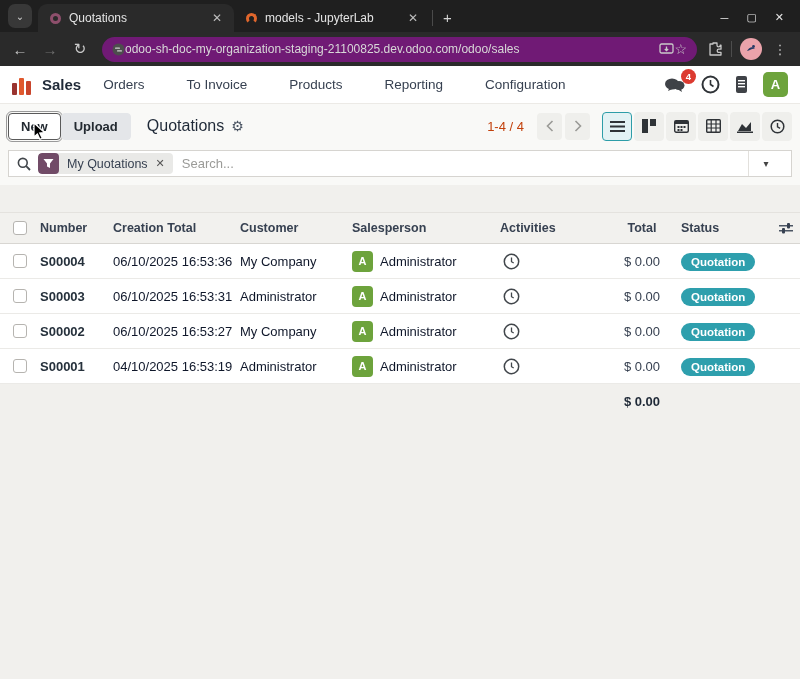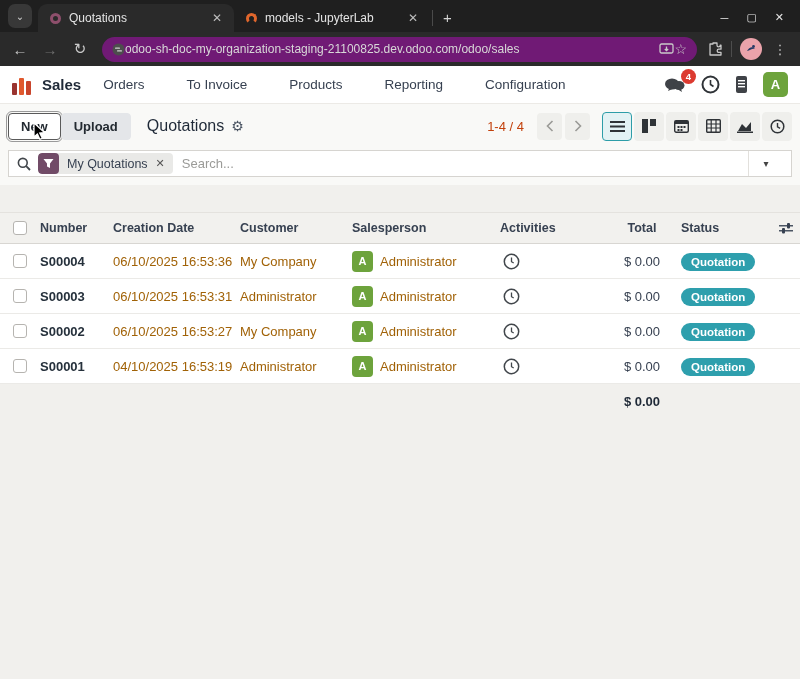--- a/index.html
+++ b/index.html
@@ -87,21 +87,21 @@
   
   .table-wrap { margin-top:27px; border-top:1px solid #e4e2de; }
   .t-grid { display:grid; grid-template-columns:40px 73px 127px 112px 148px 112px 60px 100px 28px; align-items:center; }
   .t-head { height:31px; background:#f2f1ee; border-bottom:1px solid #d8d6d2; }
   .t-head .cell { font-size:12.5px; font-weight:700; color:#374151; }
   .t-row { height:35px; background:#fff; border-bottom:1px solid #ebeae7; }
   .cell { overflow:hidden; white-space:nowrap; }
   .c-check { padding-left:13px; }
   .checkbox { width:14px; height:14px; border:1px solid #b6b4b0; border-radius:3px; background:#fff; display:block; }
   .c-number { font-size:13px; font-weight:700; color:#26313c; }
-  .c-date,.c-customer,.c-salesname { font-size:13px; color:#a16207; }
+  .c-date,.c-customer,.c-salesname { font-size:13px; color:#0f172a; }
   .c-sales { display:flex; align-items:center; gap:7px; }
   .avatar-sm { width:21px; height:21px; border-radius:4px; background:#6da33c; color:#fff; font-size:11px;
     font-weight:700; display:flex; align-items:center; justify-content:center; flex:0 0 auto; }
   .c-activity { padding-left:3px; }
   .c-total { font-size:13px; color:#374151; text-align:center; }
   .c-status { padding-left:9px; }
   .badge-pill { display:inline-block; background:#2e9fad; color:#fff; font-size:11.5px; font-weight:700;
     padding:3px 10px; border-radius:11px; }
   .c-adjust { display:flex; justify-content:center; }
   .t-foot { height:34px; }
@@ -302,21 +302,21 @@
       <span class="sb-caret">▾</span>
     </div>
   </div>
 
   <div class="table-wrap">
     <div class="t-grid t-head">
       <div class="cell c-check">
           <span class="checkbox"></span>
         </div>
       <div class="cell">Number</div>
-      <div class="cell">Creation Date</div>
+      <div class="cell">Creation Total</div>
       <div class="cell">Customer</div>
       <div class="cell">Salesperson</div>
       <div class="cell">Activities</div>
       <div class="cell c-total">Total</div>
       <div class="cell c-status">Status</div>
       <div class="cell c-adjust">
         <svg class="ic" width="14" height="12" viewBox="0 0 14 12">
             <rect x="0" y="3" width="14" height="1.5" fill="#4b5563"></rect>
             <rect x="8" y="1" width="3" height="5.5" rx="1" fill="#374151"></rect>
             <rect x="0" y="8" width="14" height="1.5" fill="#4b5563"></rect>

